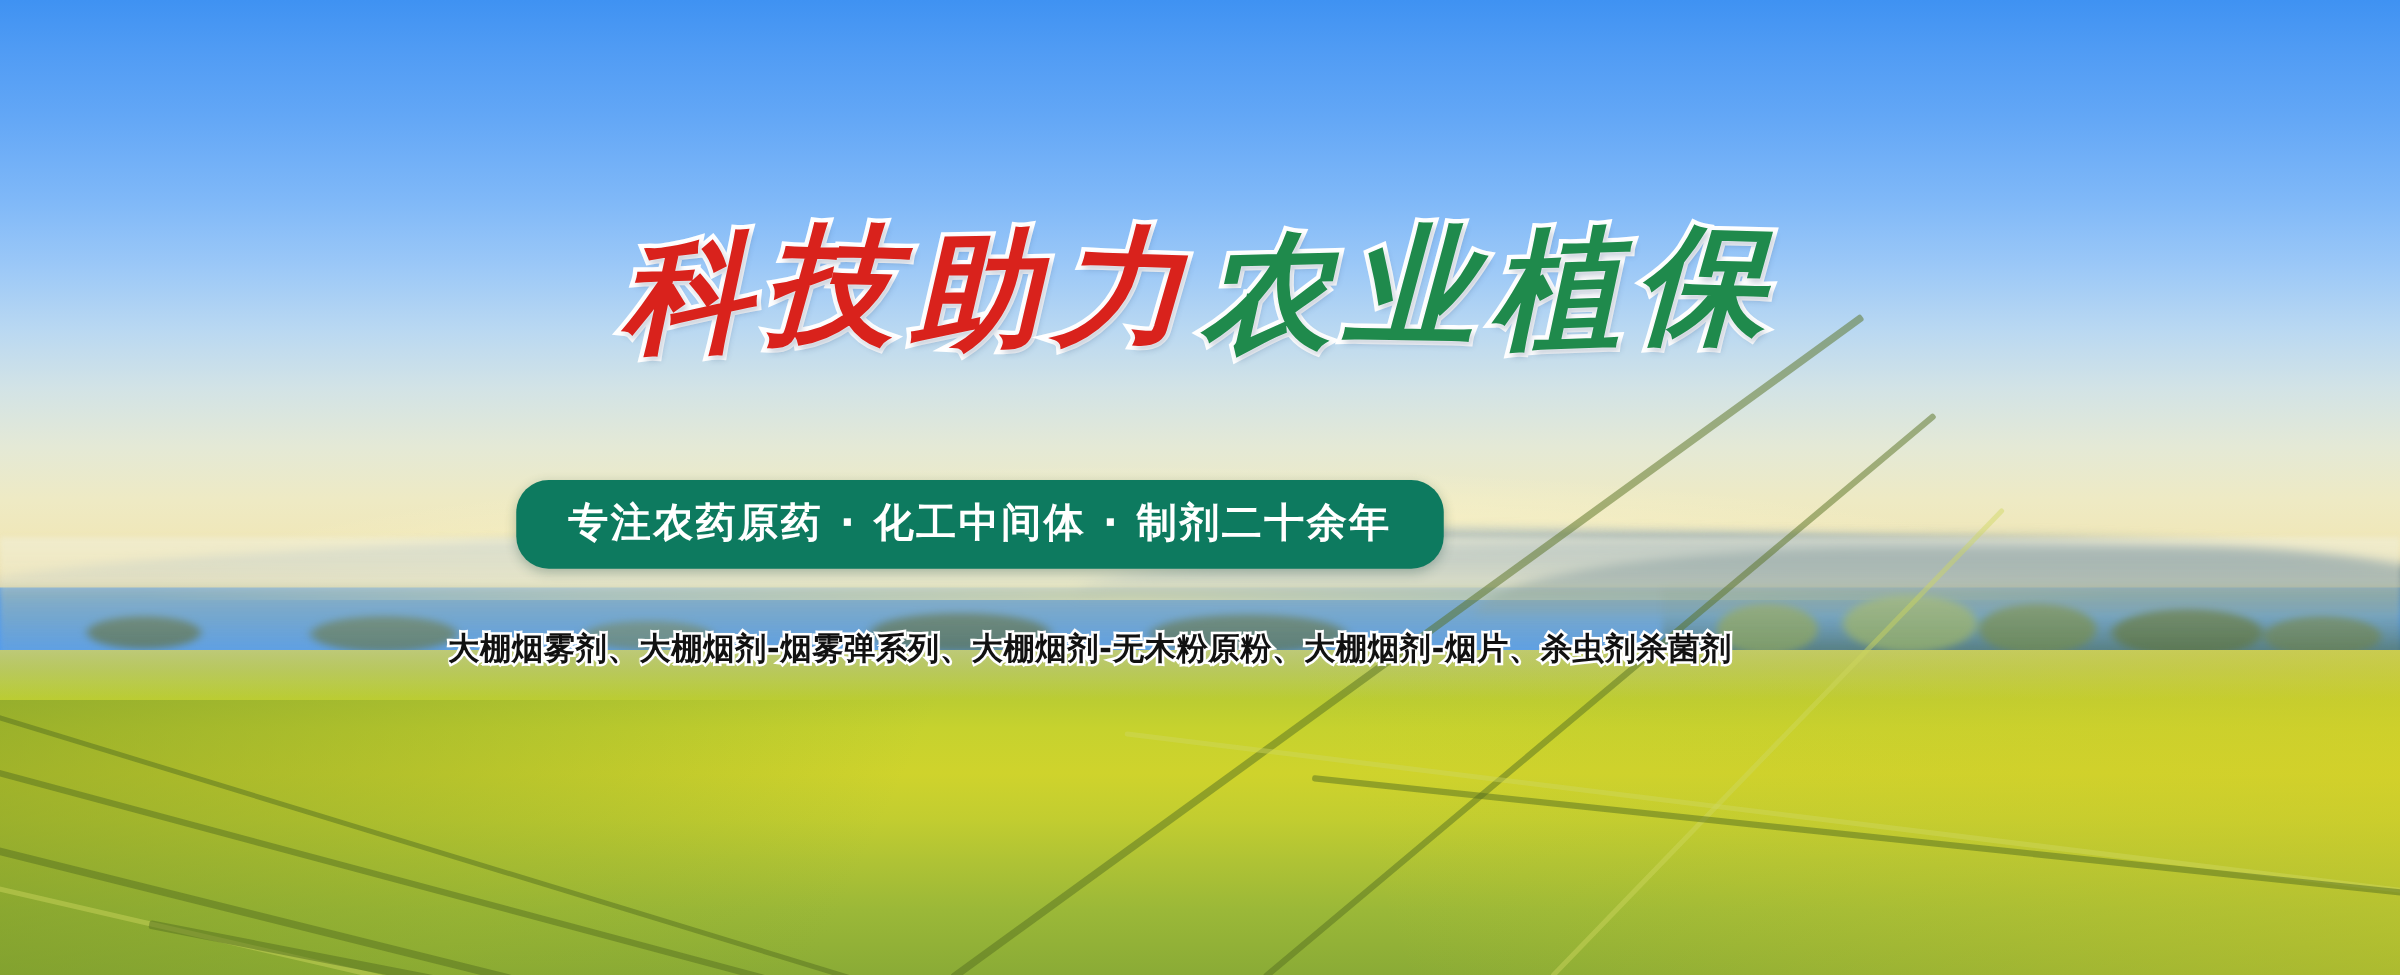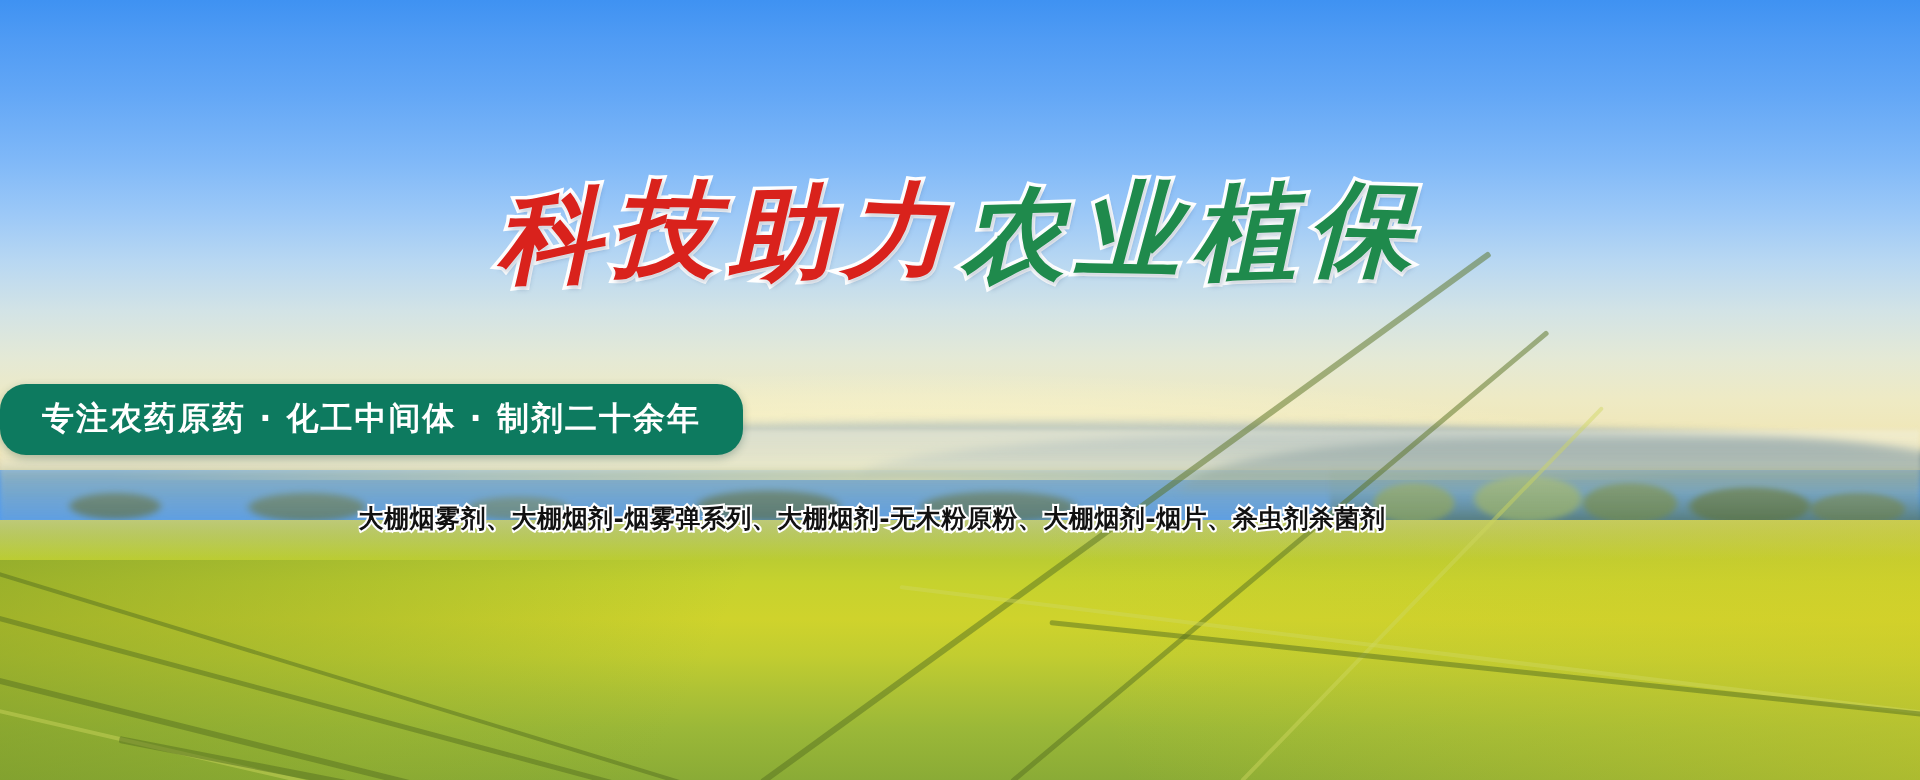--- a/index.html
+++ b/index.html
@@ -141,21 +141,21 @@
   .title .ch2{transform:rotate(1.5deg) translateY(-3px);}
   .title .ch3{transform:rotate(-1deg) translateY(2px);}
   .title .ch4{transform:rotate(2deg) translateY(-1px);}
   .title .ch5{transform:rotate(-1.5deg) translateY(3px);}
   .title .ch6{transform:rotate(1deg) translateY(-2px);}
   .title .ch7{transform:rotate(-2deg) translateY(1px);}
   .title .ch8{transform:rotate(1.5deg) translateY(-3px);}
 
   
   .badge-wrap{
-    position:absolute;left:0;top:384px;width:1568px;text-align:left;text-decoration:underline;
+    position:absolute;left:0;top:384px;width:1568px;text-align:center;text-decoration:underline;
   }
   .badge{
     display:inline-block;
     background:#0d7a5f;
     color:#ffffff;
     font-size:32px;
     font-weight:bold;
     letter-spacing:2px;
     padding:13px 42px 14px 42px;
     border-radius:26px;

